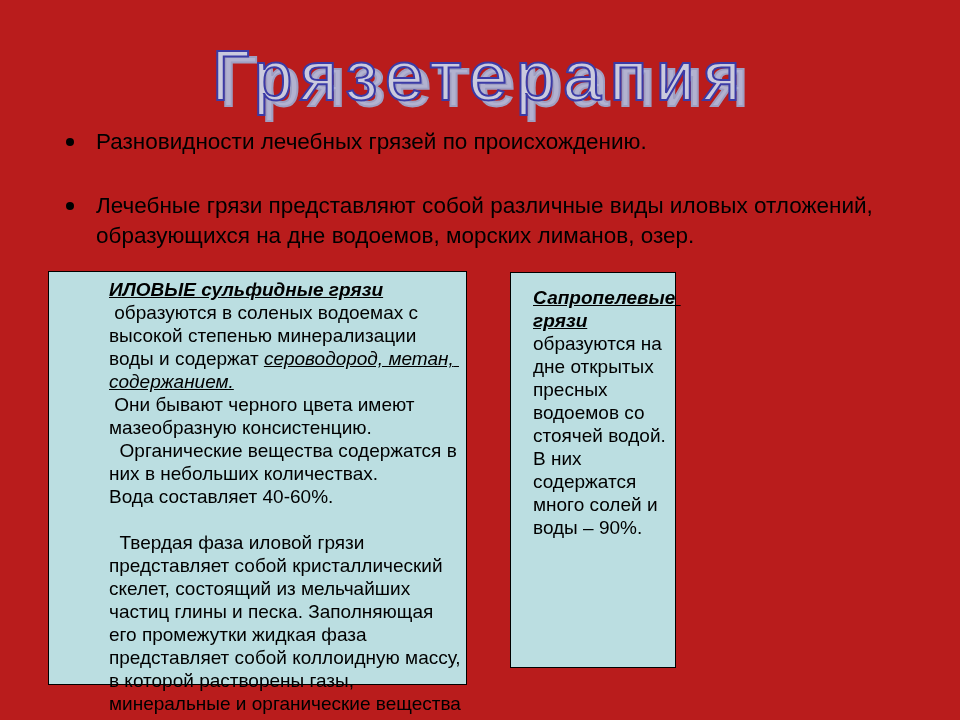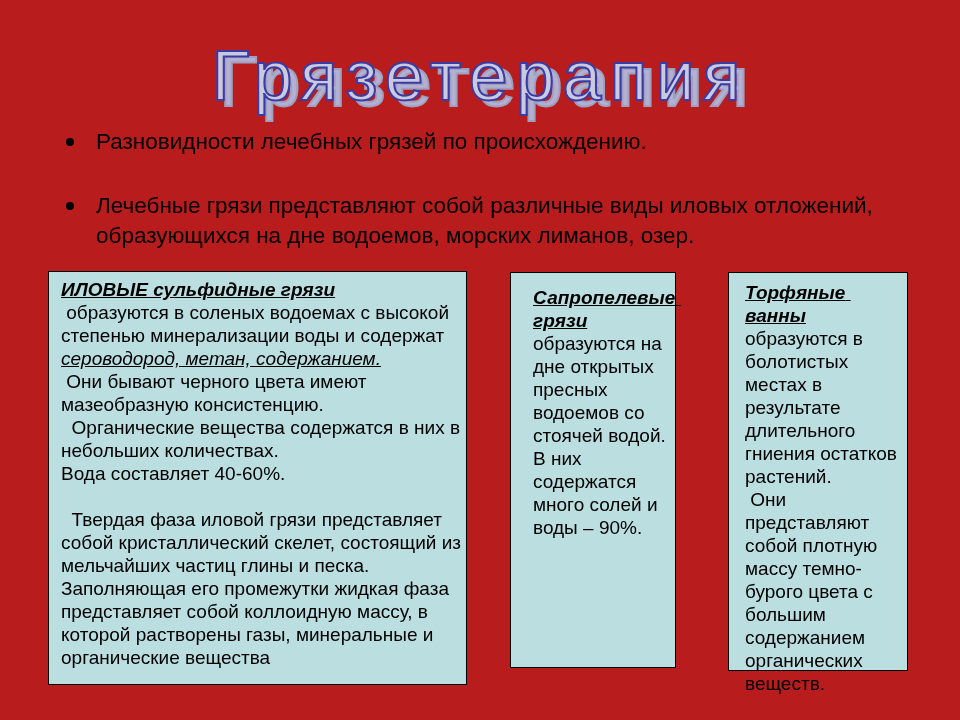--- a/index.html
+++ b/index.html
@@ -35,21 +35,21 @@
 
   
   .tbox {
     position:absolute; background:#bbdee1; border:1px solid #000;
     box-sizing:border-box;
   }
   .tbox-content {
     white-space:pre-wrap; font-size:19px; line-height:23px;
   }
   .box-silt     { left:48px;  top:271px; width:419px; height:414px; }
-  .box-silt .tbox-content     { padding:6px 4px 0 12px; }
+  .box-silt .tbox-content     { padding:6px 4px 0 12px;margin-left:48px; }
   .box-sapropel { left:510px; top:272px; width:166px; height:396px; }
   .box-sapropel .tbox-content { padding:13px 6px 0 22px; }
   .box-peat     { left:728px; top:272px; width:180px; height:399px; }
   .box-peat .tbox-content     { padding:8px 4px 0 16px; }
 
   .box-title  { font-weight:bold; font-style:italic; text-decoration:underline; }
   .em-underline { font-style:italic; text-decoration:underline; }
 </style>
 </head>
 <body>
@@ -80,19 +80,14 @@
 Вода составляет 40-60%.
 
   Твердая фаза иловой грязи представляет собой кристаллический скелет, состоящий из мельчайших частиц глины и песка. Заполняющая его промежутки жидкая фаза представляет собой коллоидную массу, в которой растворены газы, минеральные и органические вещества</span></div>
   </div>
 
   <div class="tbox box-sapropel">
     <div class="tbox-content"><span class="box-title">Сапропелевые грязи</span><span>
 образуются на дне открытых пресных водоемов со стоячей водой. В них содержатся много солей и воды – 90%.</span></div>
   </div>
 
-  <div class="tbox box-peat">
-    <div class="tbox-content"><span class="box-title">Торфяные ванны</span><span>
-образуются в болотистых местах в результате длительного гниения остатков растений.
- Они представляют собой плотную массу темно-бурого цвета с большим содержанием органических веществ.</span></div>
-  </div>
 
 </div>
 
 </body></html>

